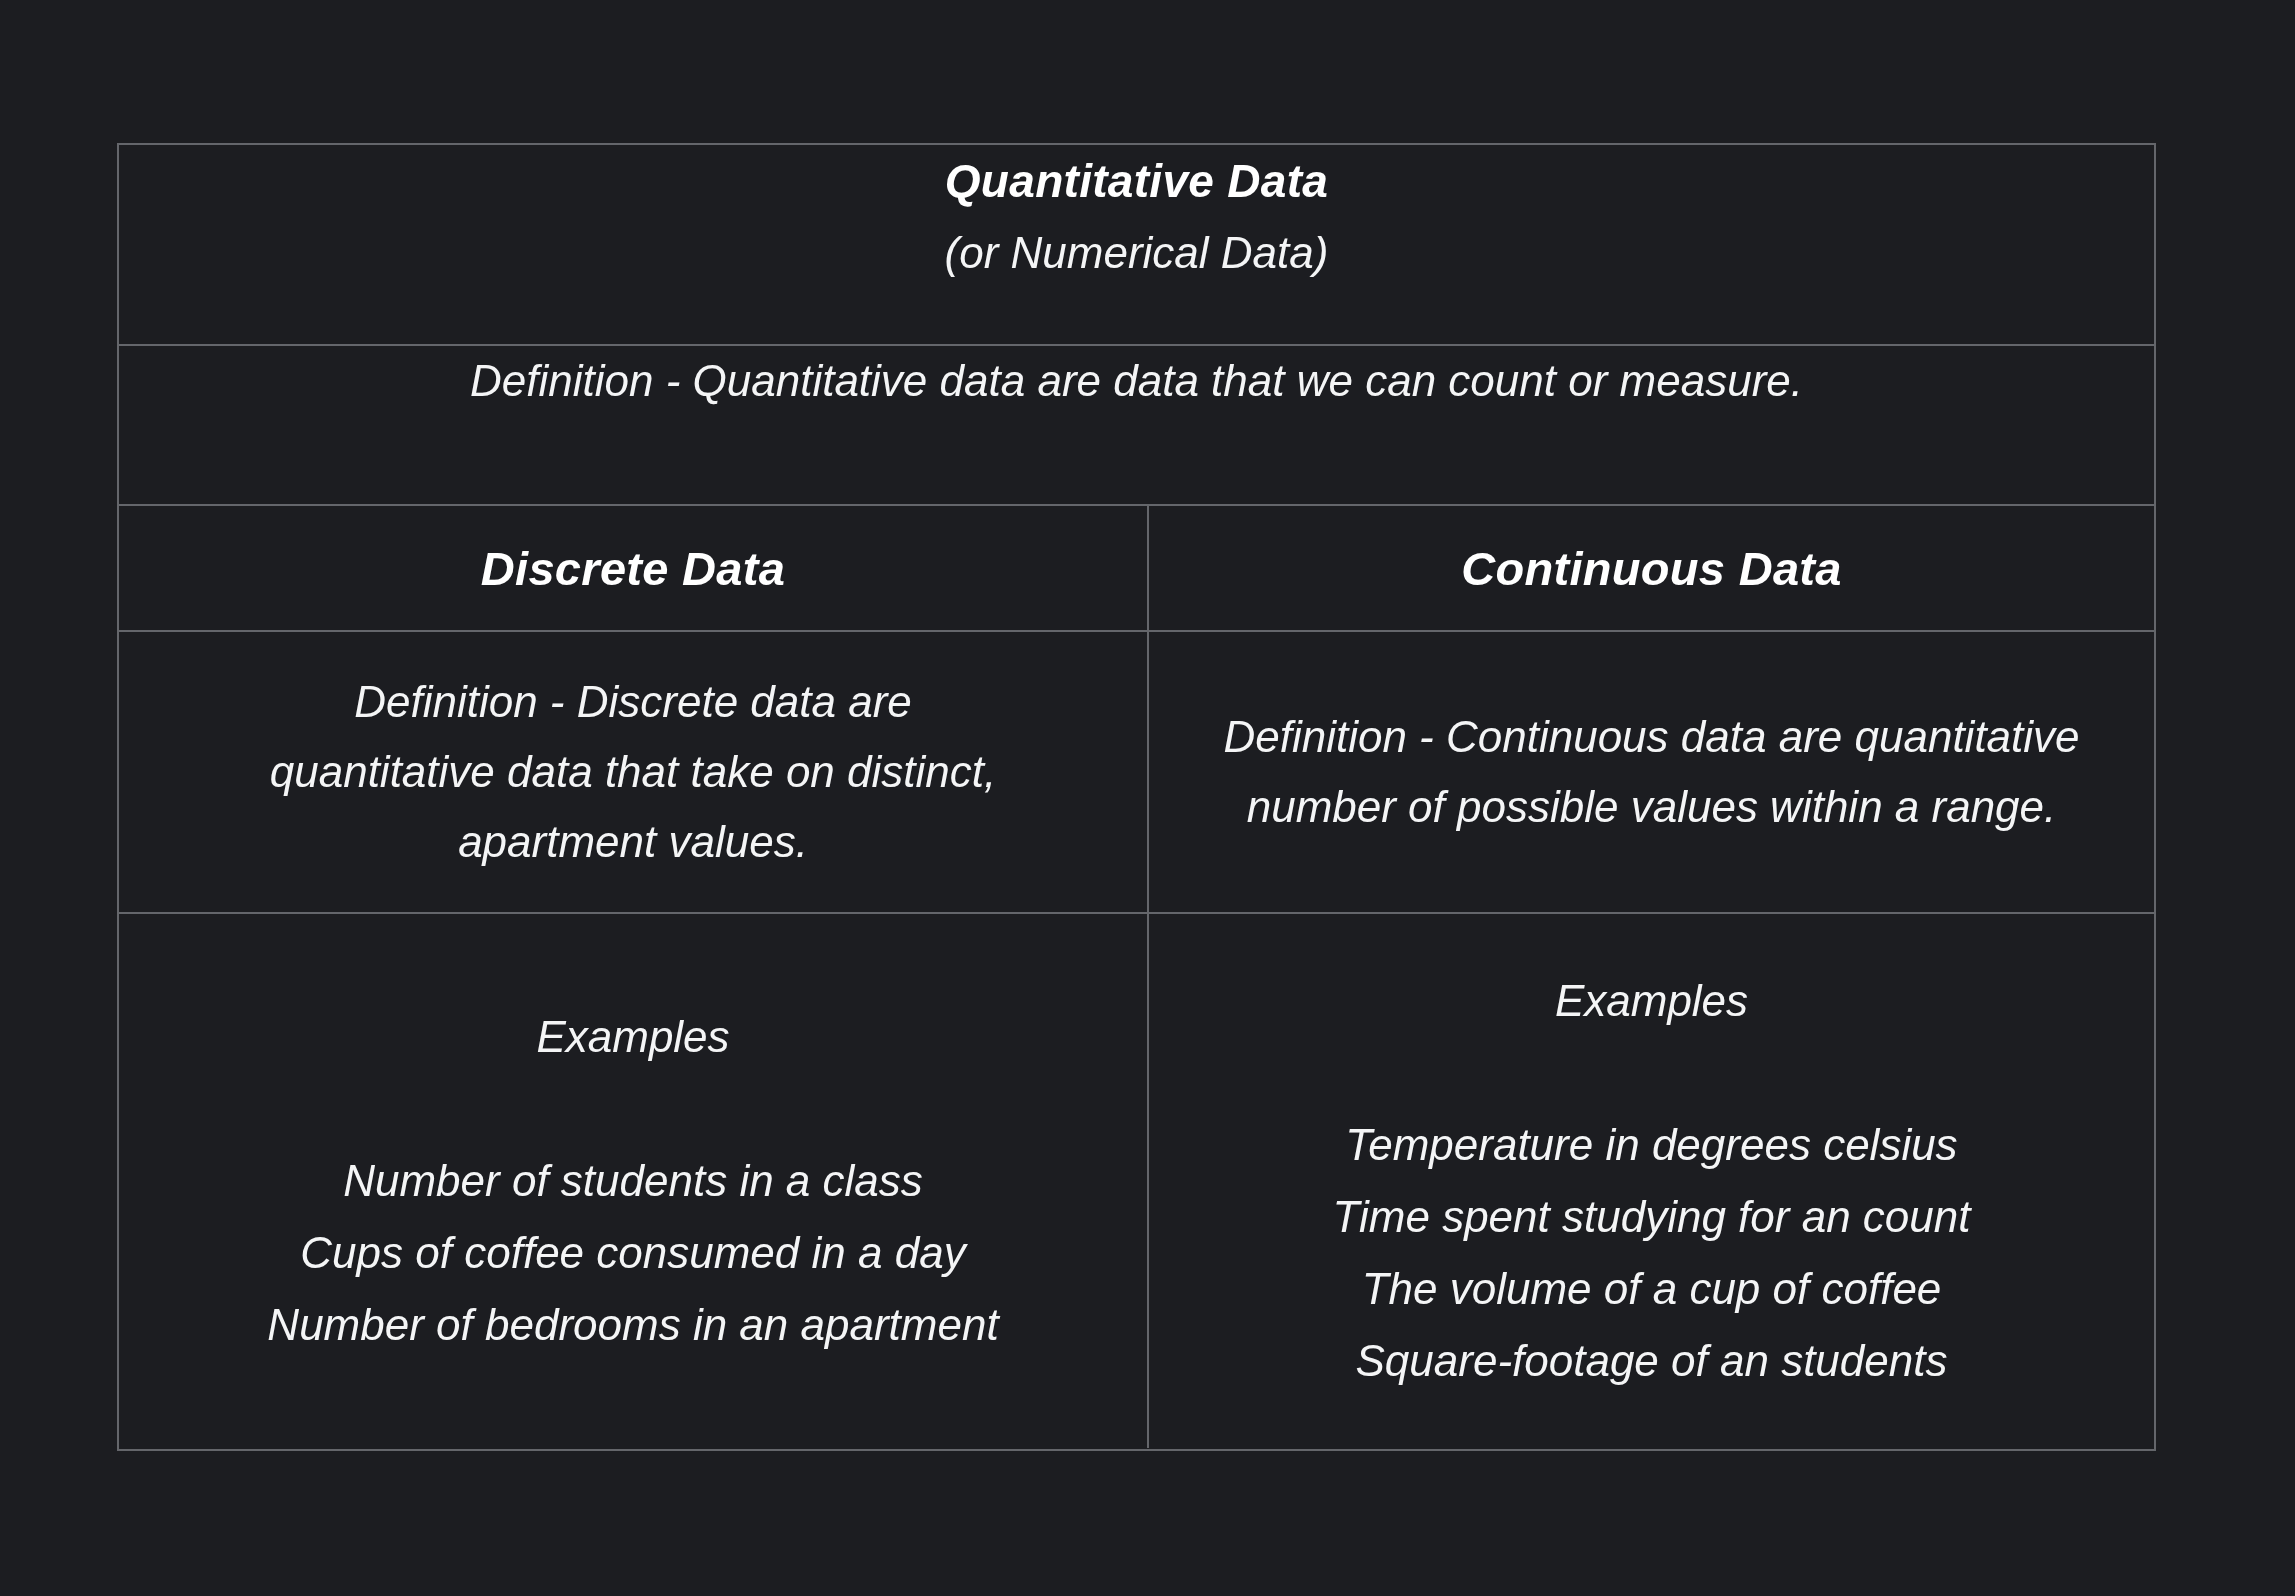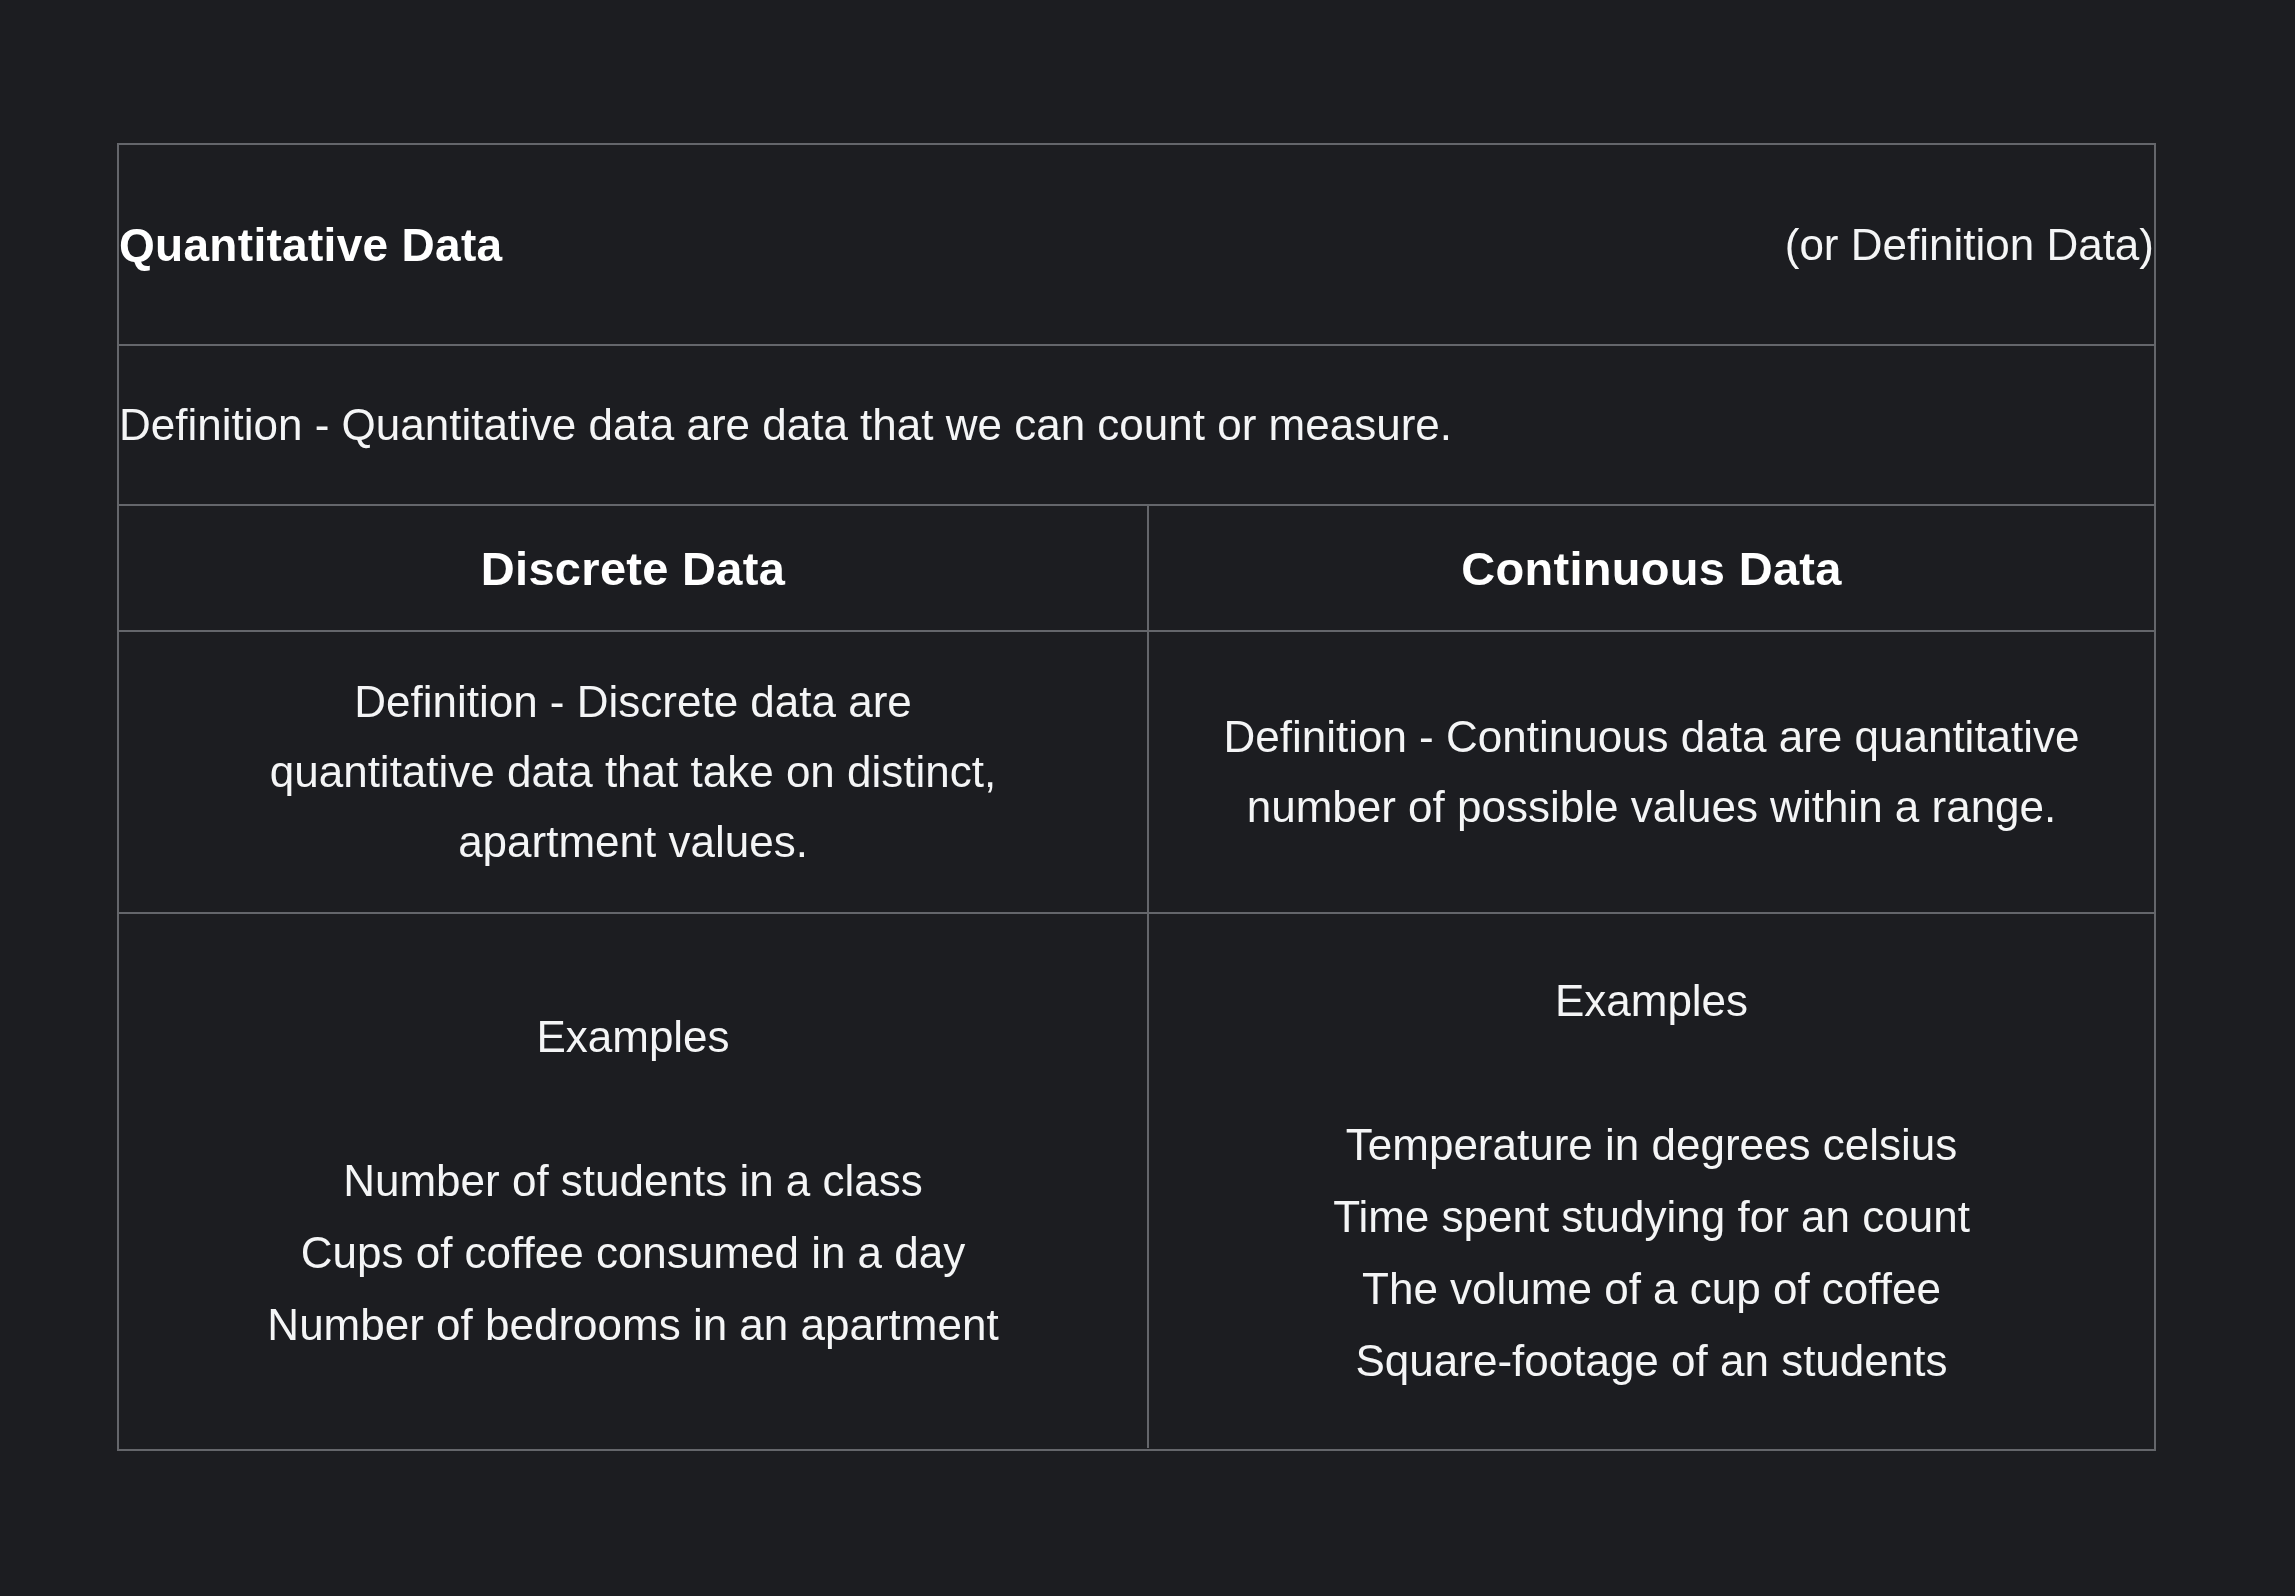--- a/index.html
+++ b/index.html
@@ -28,24 +28,25 @@
     box-sizing: border-box;
     border: 2.4px solid #64666b;
     display: grid;
     grid-template-rows: 199px 160px 126px 282px 536px;
     color: #f4f5f6;
   }
 
   .row {
     box-sizing: border-box;
     display: flex;
-    flex-direction: row;
+    flex-direction: column;
     align-items: center;
-    justify-content: space-between;
+    justify-content: flex-start;
     text-align: center;
+    font-style: italic;
   }
 
   .row + .row {
     border-top: 2.4px solid #64666b;
   }
 
   .row.split {
     display: grid;
     grid-template-columns: 1028px 1fr;
     align-items: stretch;
@@ -112,21 +113,21 @@
 </style>
 </head>
 <body>
 
 <div class="canvas">
 
   <div class="quant-table">
 
     <div class="row">
       <div class="title-main">Quantitative Data</div>
-      <div class="title-sub">(or Definition Data)</div>
+      <div class="title-sub">(or Numerical Data)</div>
     </div>
 
     <div class="row">
       <div class="def-line">Definition - Quantitative data are data that we can count or measure.</div>
     </div>
 
     <div class="row split">
       <div class="cell left">
         <div class="col-header">Discrete Data</div>
       </div>

